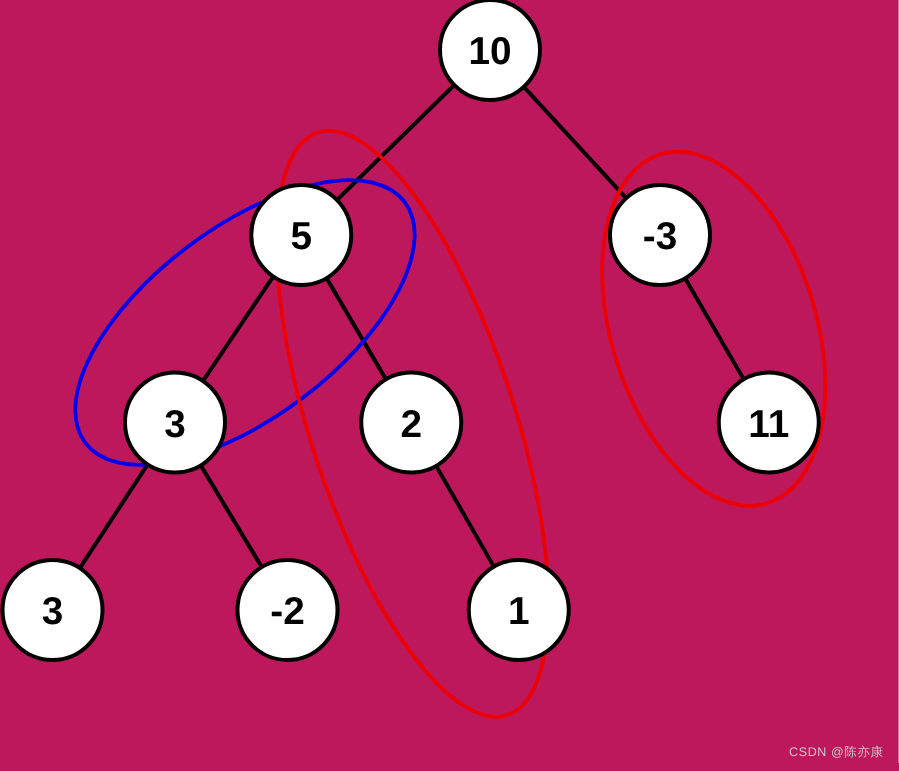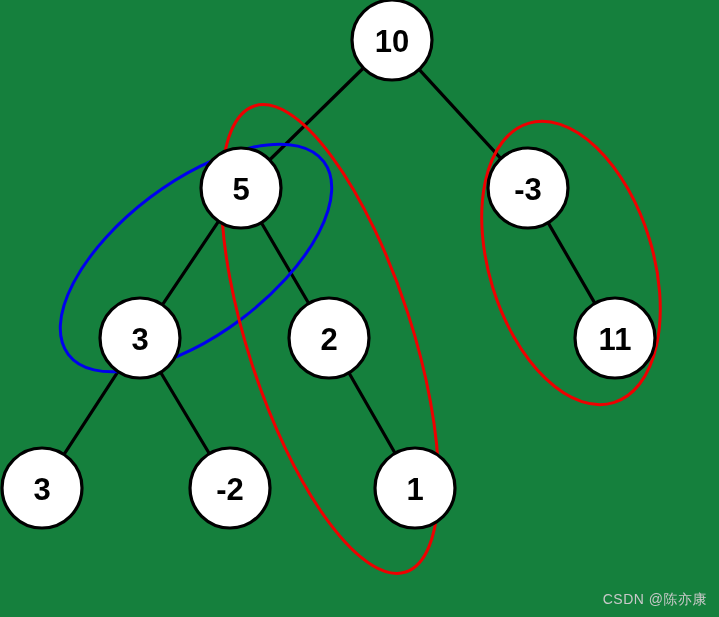--- a/index.html
+++ b/index.html
@@ -7,21 +7,21 @@
     padding: 0;
     background: #ffffff;
   }
   body {
     font-family: "Liberation Sans", sans-serif;
   }
   #canvas {
     position: relative;
     width: 719px;
     height: 617px;
-    background: #15803d;
+    background: #be185d;
     overflow: hidden;
   }
   #tree-svg {
     position: absolute;
     left: 0;
     top: 0;
     width: 719px;
     height: 617px;
   }
   .node-circle {
@@ -45,21 +45,21 @@
   }
   .annot-ellipse {
     fill: none;
     stroke-width: 3;
   }
   .watermark {
     position: absolute;
     right: 12px;
     bottom: 8px;
     font-family: "Liberation Sans", sans-serif;
-    font-size: 14px;
+    font-size: 10px;
     color: #c9c9c9;
     letter-spacing: 0.5px;
     white-space: nowrap;
     user-select: none;
   }
 </style>
 </head>
 <body>
 
 <div id="canvas">

